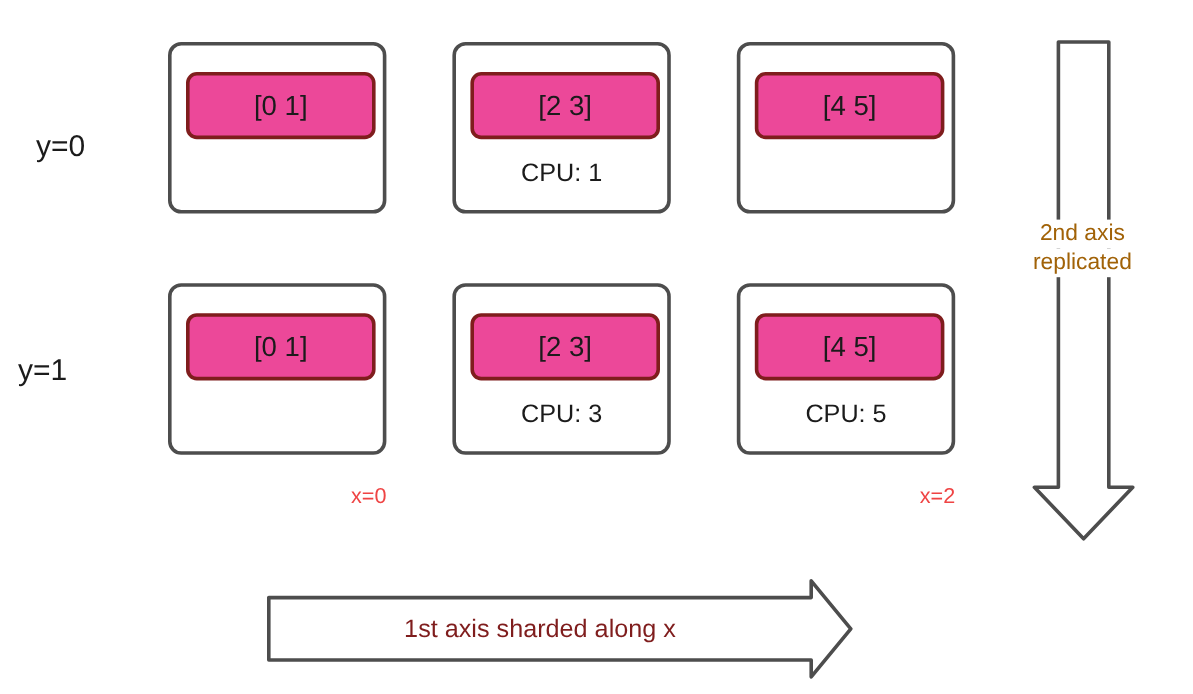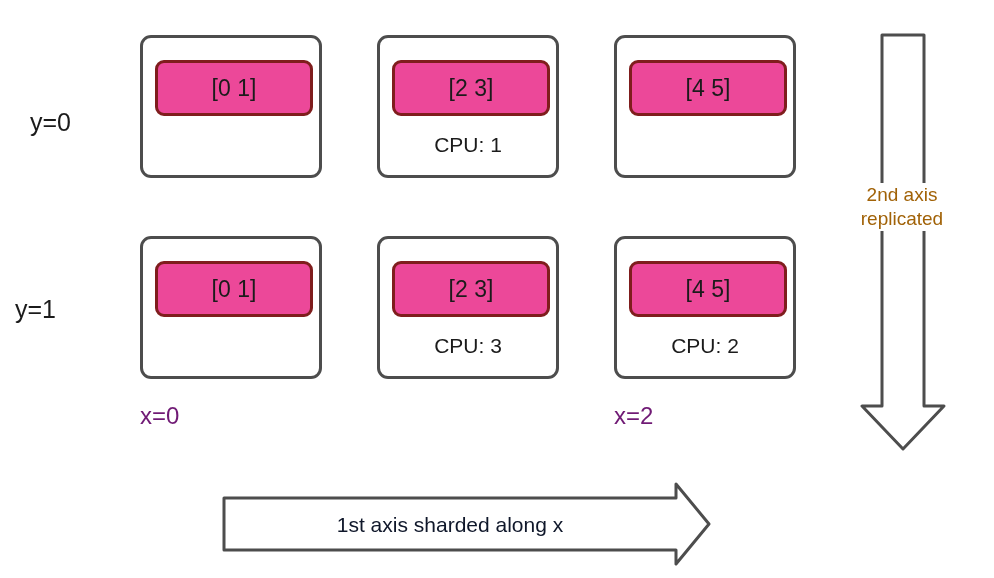--- a/index.html
+++ b/index.html
@@ -67,24 +67,24 @@
     line-height: 1;
     color: #1b1b1b;
     white-space: nowrap;
   }
 
   
   .col-label {
     position: absolute;
     top: 404px;
     width: 182px;
-    text-align: left;
-    font-size: 24px;
-    line-height: 1;
-    color: #701a75;
+    text-align: right;
+    font-size: 18px;
+    line-height: 1;
+    color: #ef4444;
     white-space: nowrap;
   }
 
   
   .arrow-svg {
     position: absolute;
     overflow: visible;
   }
   .arrow-shape {
     fill: #ffffff;
@@ -110,21 +110,21 @@
   }
 
   .horizontal-arrow-caption {
     position: absolute;
     left: 226px;
     top: 514px;
     width: 448px;
     text-align: center;
     font-size: 21px;
     line-height: 1;
-    color: #0f172a;
+    color: #7f1d1d;
     white-space: nowrap;
   }
 </style>
 </head>
 <body>
 
 <div id="stage">
 
   <div class="row-label" style="left:30px; top:110px;text-align:center;">y=0</div>
   <div class="row-label" style="left:15px; top:297px;">y=1</div>
@@ -158,21 +158,21 @@
     <div class="shard-chip">
       <span>[2 3]</span>
     </div>
     <div class="cpu-label">CPU: 3</div>
   </div>
 
   <div class="device-card" style="left:614px; top:236px;">
     <div class="shard-chip">
       <span>[4 5]</span>
     </div>
-    <div class="cpu-label">CPU: 2</div>
+    <div class="cpu-label">CPU: 5</div>
   </div>
 
   <div class="col-label" style="left:140px;">x=0</div>
   <div class="col-label" style="left:614px;">x=2</div>
 
   <svg class="arrow-svg" style="left:860px; top:33px;" width="86" height="418" viewBox="0 0 86 418">
     <path class="arrow-shape" d="M 22,2
              L 64,2
              L 64,373
              L 84,373

